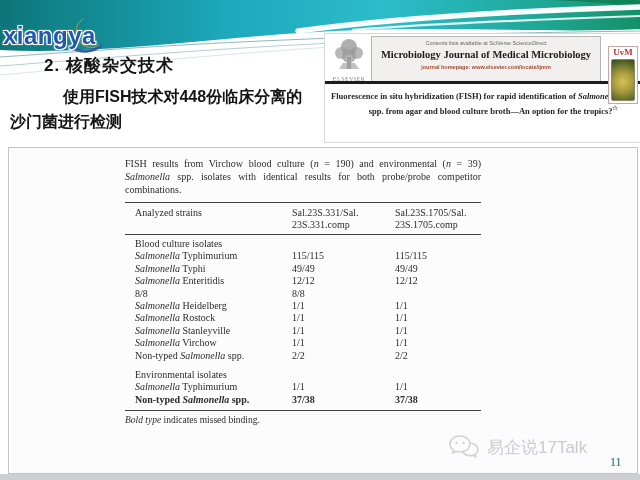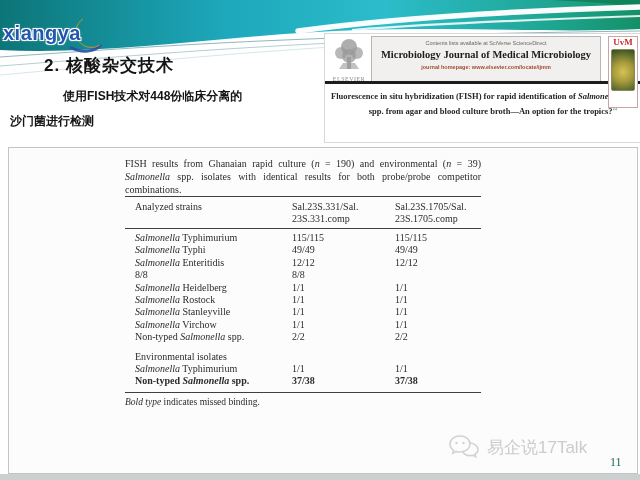--- a/index.html
+++ b/index.html
@@ -1,52 +1,52 @@
 <!DOCTYPE html>
 <html><head>
 <meta charset="utf-8">
 <style>
   html,body{margin:0;padding:0;}
   .slide{position:relative;width:640px;height:480px;background:#ffffff;overflow:hidden;
          font-family:"Liberation Sans","DejaVu Sans",sans-serif;}
   .banner-svg{position:absolute;left:0;top:0;}
-  .logo-text{position:absolute;left:3px;top:22px;font-size:20px;font-weight:bold;color:#2456b0;
+  .logo-text{position:absolute;left:3px;top:22px;font-size:24px;font-weight:bold;color:#2456b0;
              letter-spacing:.5px;
              text-shadow:-1px -1px 0 #fff,1px -1px 0 #fff,-1px 1px 0 #fff,1px 1px 0 #fff,0 0 3px #fff;}
   .slide-title{position:absolute;left:44px;top:54px;font-size:17px;font-weight:bold;color:#141414;letter-spacing:1px;}
-  .slide-body{position:absolute;left:10px;top:84px;font-size:12px;font-weight:bold;color:#141414;line-height:25px;}
+  .slide-body{position:absolute;left:10px;top:84px;font-size:16px;font-weight:bold;color:#141414;line-height:25px;}
   .slide-body .l1{margin-left:53px;}
 
   
   .journal-clip{position:absolute;left:324px;top:33px;width:316px;height:110px;background:#ffffff;
                 border:1px solid #d8d8d8;border-right:none;box-sizing:border-box;}
   .elsevier{position:absolute;left:4px;top:3px;width:40px;text-align:center;}
   .elsevier-label{font-size:6px;color:#8d8d8d;font-family:"Liberation Serif",serif;letter-spacing:.5px;margin-top:-1px;}
   .jheader-box{position:absolute;left:46px;top:2px;width:230px;height:46px;background:#f2f0ee;
                border:1px solid #b5b5b5;box-sizing:border-box;text-align:center;overflow:hidden;}
   .contents-line{font-size:5.5px;color:#666;margin-top:3px;}
   .journal-name{font-size:10.5px;font-weight:bold;font-family:"Liberation Serif",serif;color:#1c1c1c;margin-top:3px;}
   .homepage-line{font-size:5.5px;color:#a04a30;margin-top:4px;font-weight:bold;}
-  .uvm-box{position:absolute;left:283px;top:2px;width:30px;height:72px;border:1px solid #c9a5a5;
+  .uvm-box{position:absolute;left:283px;top:12px;width:30px;height:58px;border:1px solid #c9a5a5;
            background:#fff;text-align:center;z-index:2;box-sizing:border-box;}
   .uvm-label{color:#cc2b2b;font-weight:bold;font-size:9px;font-family:"Liberation Serif",serif;line-height:11px;}
   .uvm-img{margin:1px auto 0;width:22px;height:40px;border:1px solid #8a8a60;border-radius:2px;
            background:radial-gradient(circle at 50% 55%,#d6c355 0%,#a79a3d 40%,#5f6e2c 75%,#36471f 100%);}
   .jrule{position:absolute;left:0;top:47px;width:100%;height:2.5px;background:#1d1d1d;}
   .paper-title{position:absolute;left:6px;top:57px;font-family:"Liberation Serif",serif;font-weight:bold;
                color:#262626;font-size:8.5px;line-height:11.5px;white-space:nowrap;text-align:right;}
   .paper-title i{font-weight:bold;}
   .paper-title sup{font-size:6px;}
 
   
   .content-box{position:absolute;left:8px;top:147px;width:630px;height:327px;background:#fcfcfc;
                border:1px solid #c4c4c4;box-sizing:border-box;}
   .ptable{position:absolute;left:116px;top:9px;width:356px;font-family:"Liberation Serif",serif;color:#2b2b2b;}
   .caption{font-size:10px;line-height:13px;text-align:justify;}
-  .tbl{margin-top:0;border-top:1.5px solid #3f3f3f;font-family:Liberation Serif, serif;}
+  .tbl{margin-top:6px;border-top:1.5px solid #3f3f3f;font-family:Liberation Serif, serif;}
   .thead{display:grid;grid-template-columns:157px 103px 1fr;padding:4px 0 4px 10px;
          border-bottom:1px solid #3f3f3f;font-size:10px;line-height:11.5px;}
   .trows{padding:3px 0 4px;border-bottom:1.2px solid #3f3f3f;}
   .trow{display:grid;grid-template-columns:157px 103px 1fr;padding-left:10px;line-height:12.4px;font-size:10px;}
   .trow .span{grid-column:1/-1;}
   .trow.gap{margin-top:7px;}
   .trow.boldrow{font-weight:bold;}
   .footnote{font-size:9.5px;margin-top:4px;}
 
   
@@ -116,35 +116,38 @@
     </div>
     <div class="jrule"></div>
     <div class="paper-title">
       <div><span>Fluorescence in situ hybridization (FISH) for rapid identification of </span><i>Salmonella</i></div>
       <div><span>spp. from agar and blood culture broth—An option for the tropics?</span><sup>✩</sup></div>
     </div>
   </div>
 
   <div class="content-box">
     <div class="ptable">
-      <div class="caption"><span>FISH results from Ghanaian rapid culture (</span><i>n</i><span> = 190) and environmental (</span><i>n</i><span> = 39) </span><i>Salmonella</i><span> spp. isolates with identical results for both probe/probe competitor combinations.</span></div>
+      <div class="caption"><span>FISH results from Virchow blood culture (</span><i>n</i><span> = 190) and environmental (</span><i>n</i><span> = 39) </span><i>Salmonella</i><span> spp. isolates with identical results for both probe/probe competitor combinations.</span></div>
       <div class="tbl">
         <div class="thead">
           <span class="cell">Analyzed strains</span>
           <span class="cell">
             <span>Sal.23S.331/Sal.</span><br>
             <span>23S.331.comp</span>
           </span>
           <span class="cell">
             <span>Sal.23S.1705/Sal.</span><br>
             <span>23S.1705.comp</span>
           </span>
         </div>
         <div class="trows">
             <div class="trow">
+              <span class="cell span">Blood culture isolates</span>
+            </div>
+            <div class="trow">
               <span class="cell"><i>Salmonella</i> Typhimurium</span>
               <span class="cell">115/115</span>
               <span class="cell">115/115</span>
             </div>
             <div class="trow">
               <span class="cell"><i>Salmonella</i> Typhi</span>
               <span class="cell">49/49</span>
               <span class="cell">49/49</span>
             </div>
             <div class="trow">

